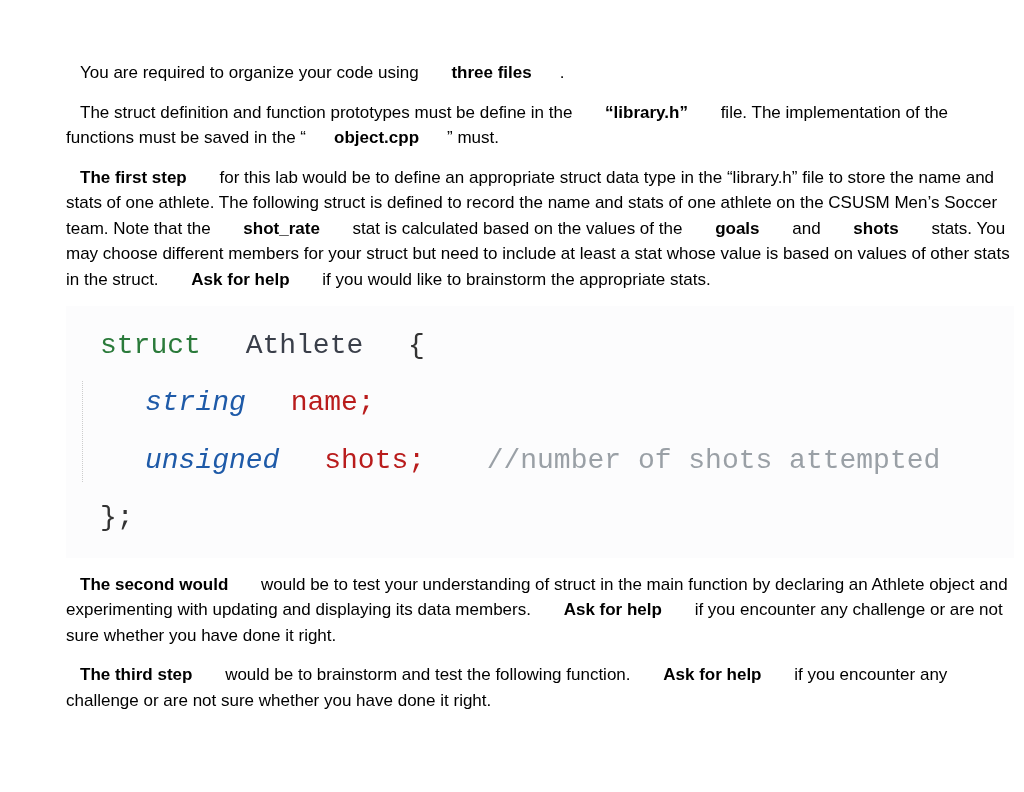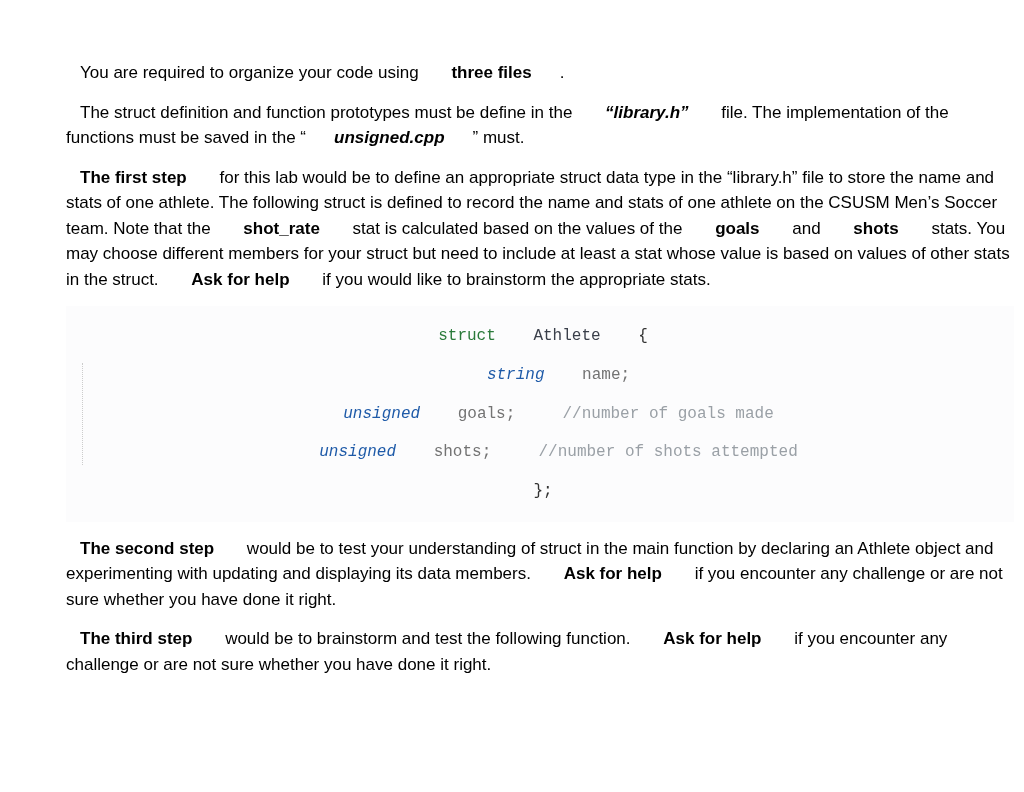--- a/index.html
+++ b/index.html
@@ -17,71 +17,68 @@
       width: 1024px;
     }
     p {
       margin-bottom: 14px;
     }
     .bold {
       font-weight: bold;
     }
     .italic-bold {
       font-weight: bold;
-      font-style: italic;
     }
     .code-block {
       font-family: 'Courier New', Courier, monospace;
-      font-size: 16px;
+      font-size: 28px;
       line-height: 1.55;
       background: #fcfcfd;
       padding: 4px 0 4px 6px;
       margin-bottom: 6px;
       color: #333;
-      text-align: center;
     }
     .code-line {
       white-space: pre;
     }
     .indent {
       padding-left: 34px;
       border-left: 1px dotted #ccc;
       margin-left: 10px;
     }
     .kw-struct { color: #2a7a3a; }
     .kw-type { color: #1e5aa8; font-style: italic; }
     .kw-name { color: #3a3f4a; }
-    .kw-ident { color: #737373; }
+    .kw-ident { color: #b91c1c; }
     .kw-punct { color: #333; }
     .kw-comment { color: #9aa0a6; }
   </style>
 </head>
 <body>
 
 <p>
   <span>You are required to organize your code using </span><span class="bold">three files</span><span>.</span>
 </p>
 
 <p>
-  <span>The struct definition and function prototypes must be define in the </span><span class="italic-bold">“library.h” </span><span>file. The implementation of the functions must be saved in the “</span><span class="italic-bold">unsigned.cpp</span><span>” must.</span>
+  <span>The struct definition and function prototypes must be define in the </span><span class="italic-bold">“library.h” </span><span>file. The implementation of the functions must be saved in the “</span><span class="italic-bold">object.cpp</span><span>” must.</span>
 </p>
 
 <p>
   <span class="bold">The first step</span><span> for this lab would be to define an appropriate struct data type in the “library.h” file to store the name and stats of one athlete. The following struct is defined to record the name and stats of one athlete on the CSUSM Men’s Soccer team. Note that the </span><span class="bold">shot_rate</span><span> stat is calculated based on the values of the </span><span class="bold">goals</span><span> and </span><span class="bold">shots</span><span> stats. You may choose different members for your struct but need to include at least a stat  whose value is based on values of other stats in the struct. </span><span class="bold">Ask for help</span><span> if you would like to brainstorm the appropriate stats.</span>
 </p>
 
 <div class="code-block">
   <div class="code-line"><span class="kw-struct">struct</span><span class="kw-name"> Athlete </span><span class="kw-punct">{</span></div>
   <div class="indent">
     <div class="code-line"><span class="kw-type">string</span><span class="kw-ident"> name;</span></div>
-    <div class="code-line"><span class="kw-type">unsigned</span><span class="kw-ident"> goals;  </span><span class="kw-comment">//number of goals made</span></div>
     <div class="code-line"><span class="kw-type">unsigned</span><span class="kw-ident"> shots;  </span><span class="kw-comment">//number of shots attempted</span></div>
   </div>
   <div class="code-line"><span class="kw-punct">};</span></div>
 </div>
 
 <p>
-  <span class="bold">The second step</span><span> would be to test your understanding of struct in the main function by declaring an Athlete object and experimenting with updating and displaying its data members.  </span><span class="bold">Ask for help</span><span> if you encounter any challenge or are not sure whether you have done it right.</span>
+  <span class="bold">The second would</span><span> would be to test your understanding of struct in the main function by declaring an Athlete object and experimenting with updating and displaying its data members.  </span><span class="bold">Ask for help</span><span> if you encounter any challenge or are not sure whether you have done it right.</span>
 </p>
 
 <p>
   <span class="bold">The third step</span><span> would be to brainstorm and test the following function.  </span><span class="bold">Ask for help</span><span> if you encounter any challenge or are not sure whether you have done it right.</span>
 </p>
 
 </body></html>

